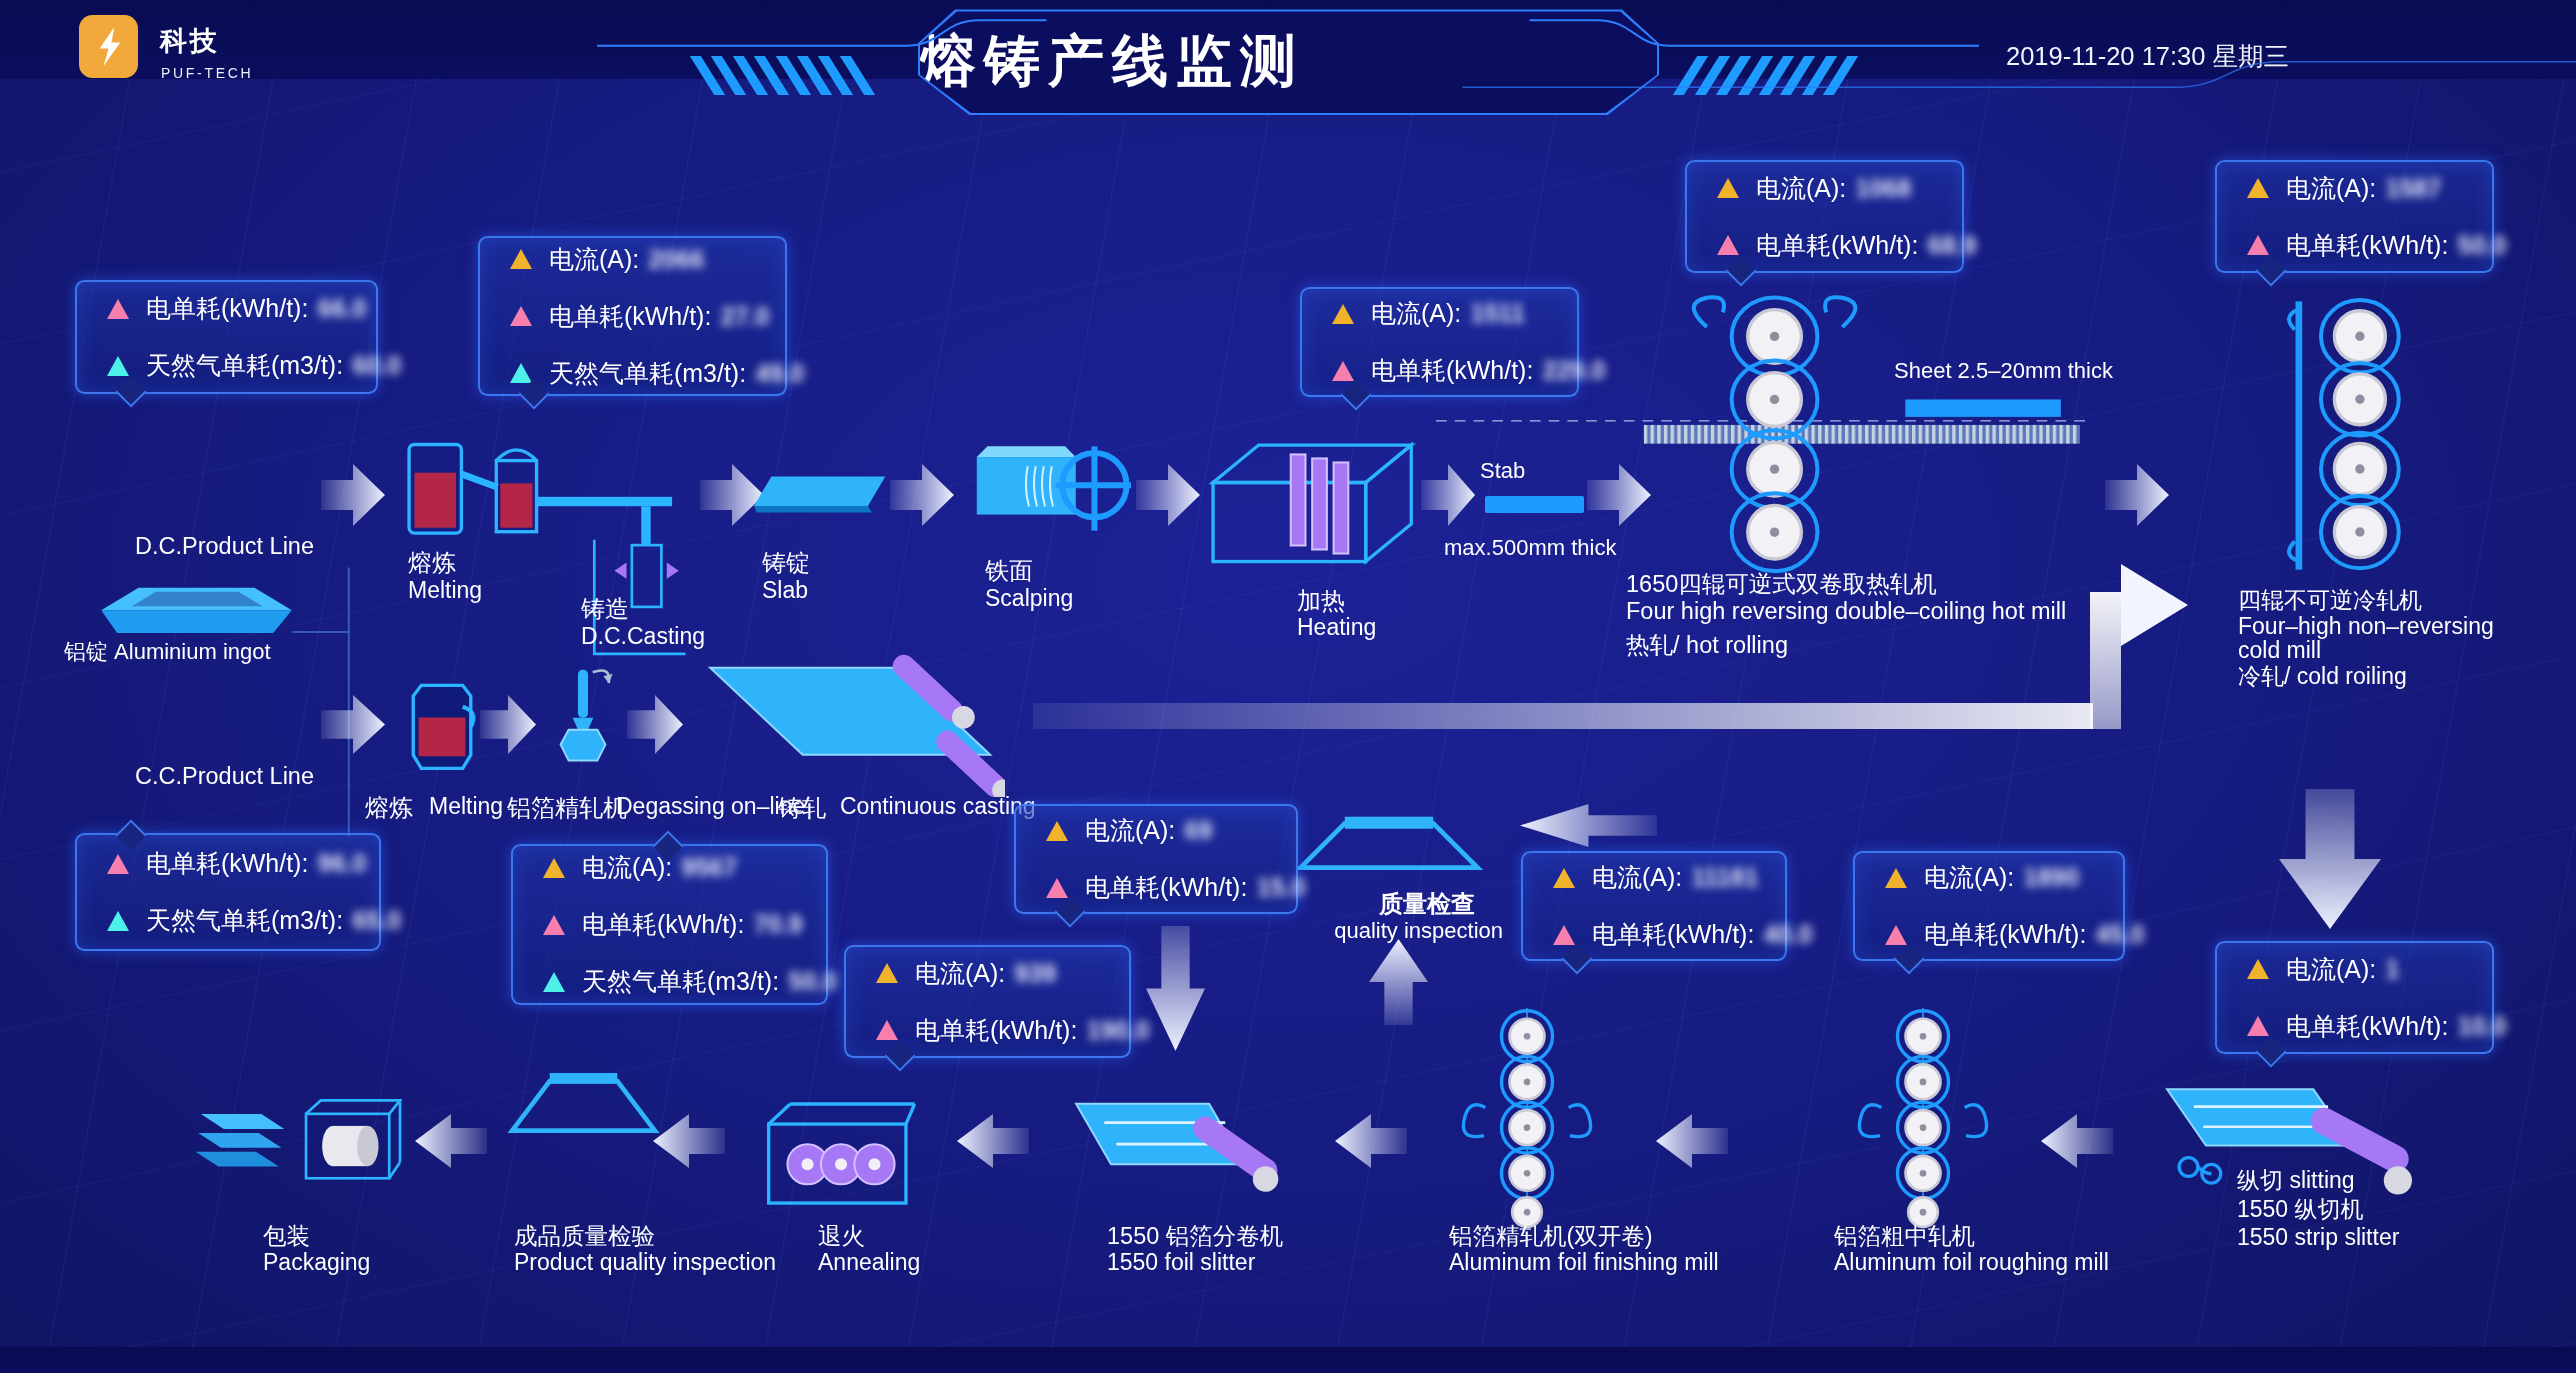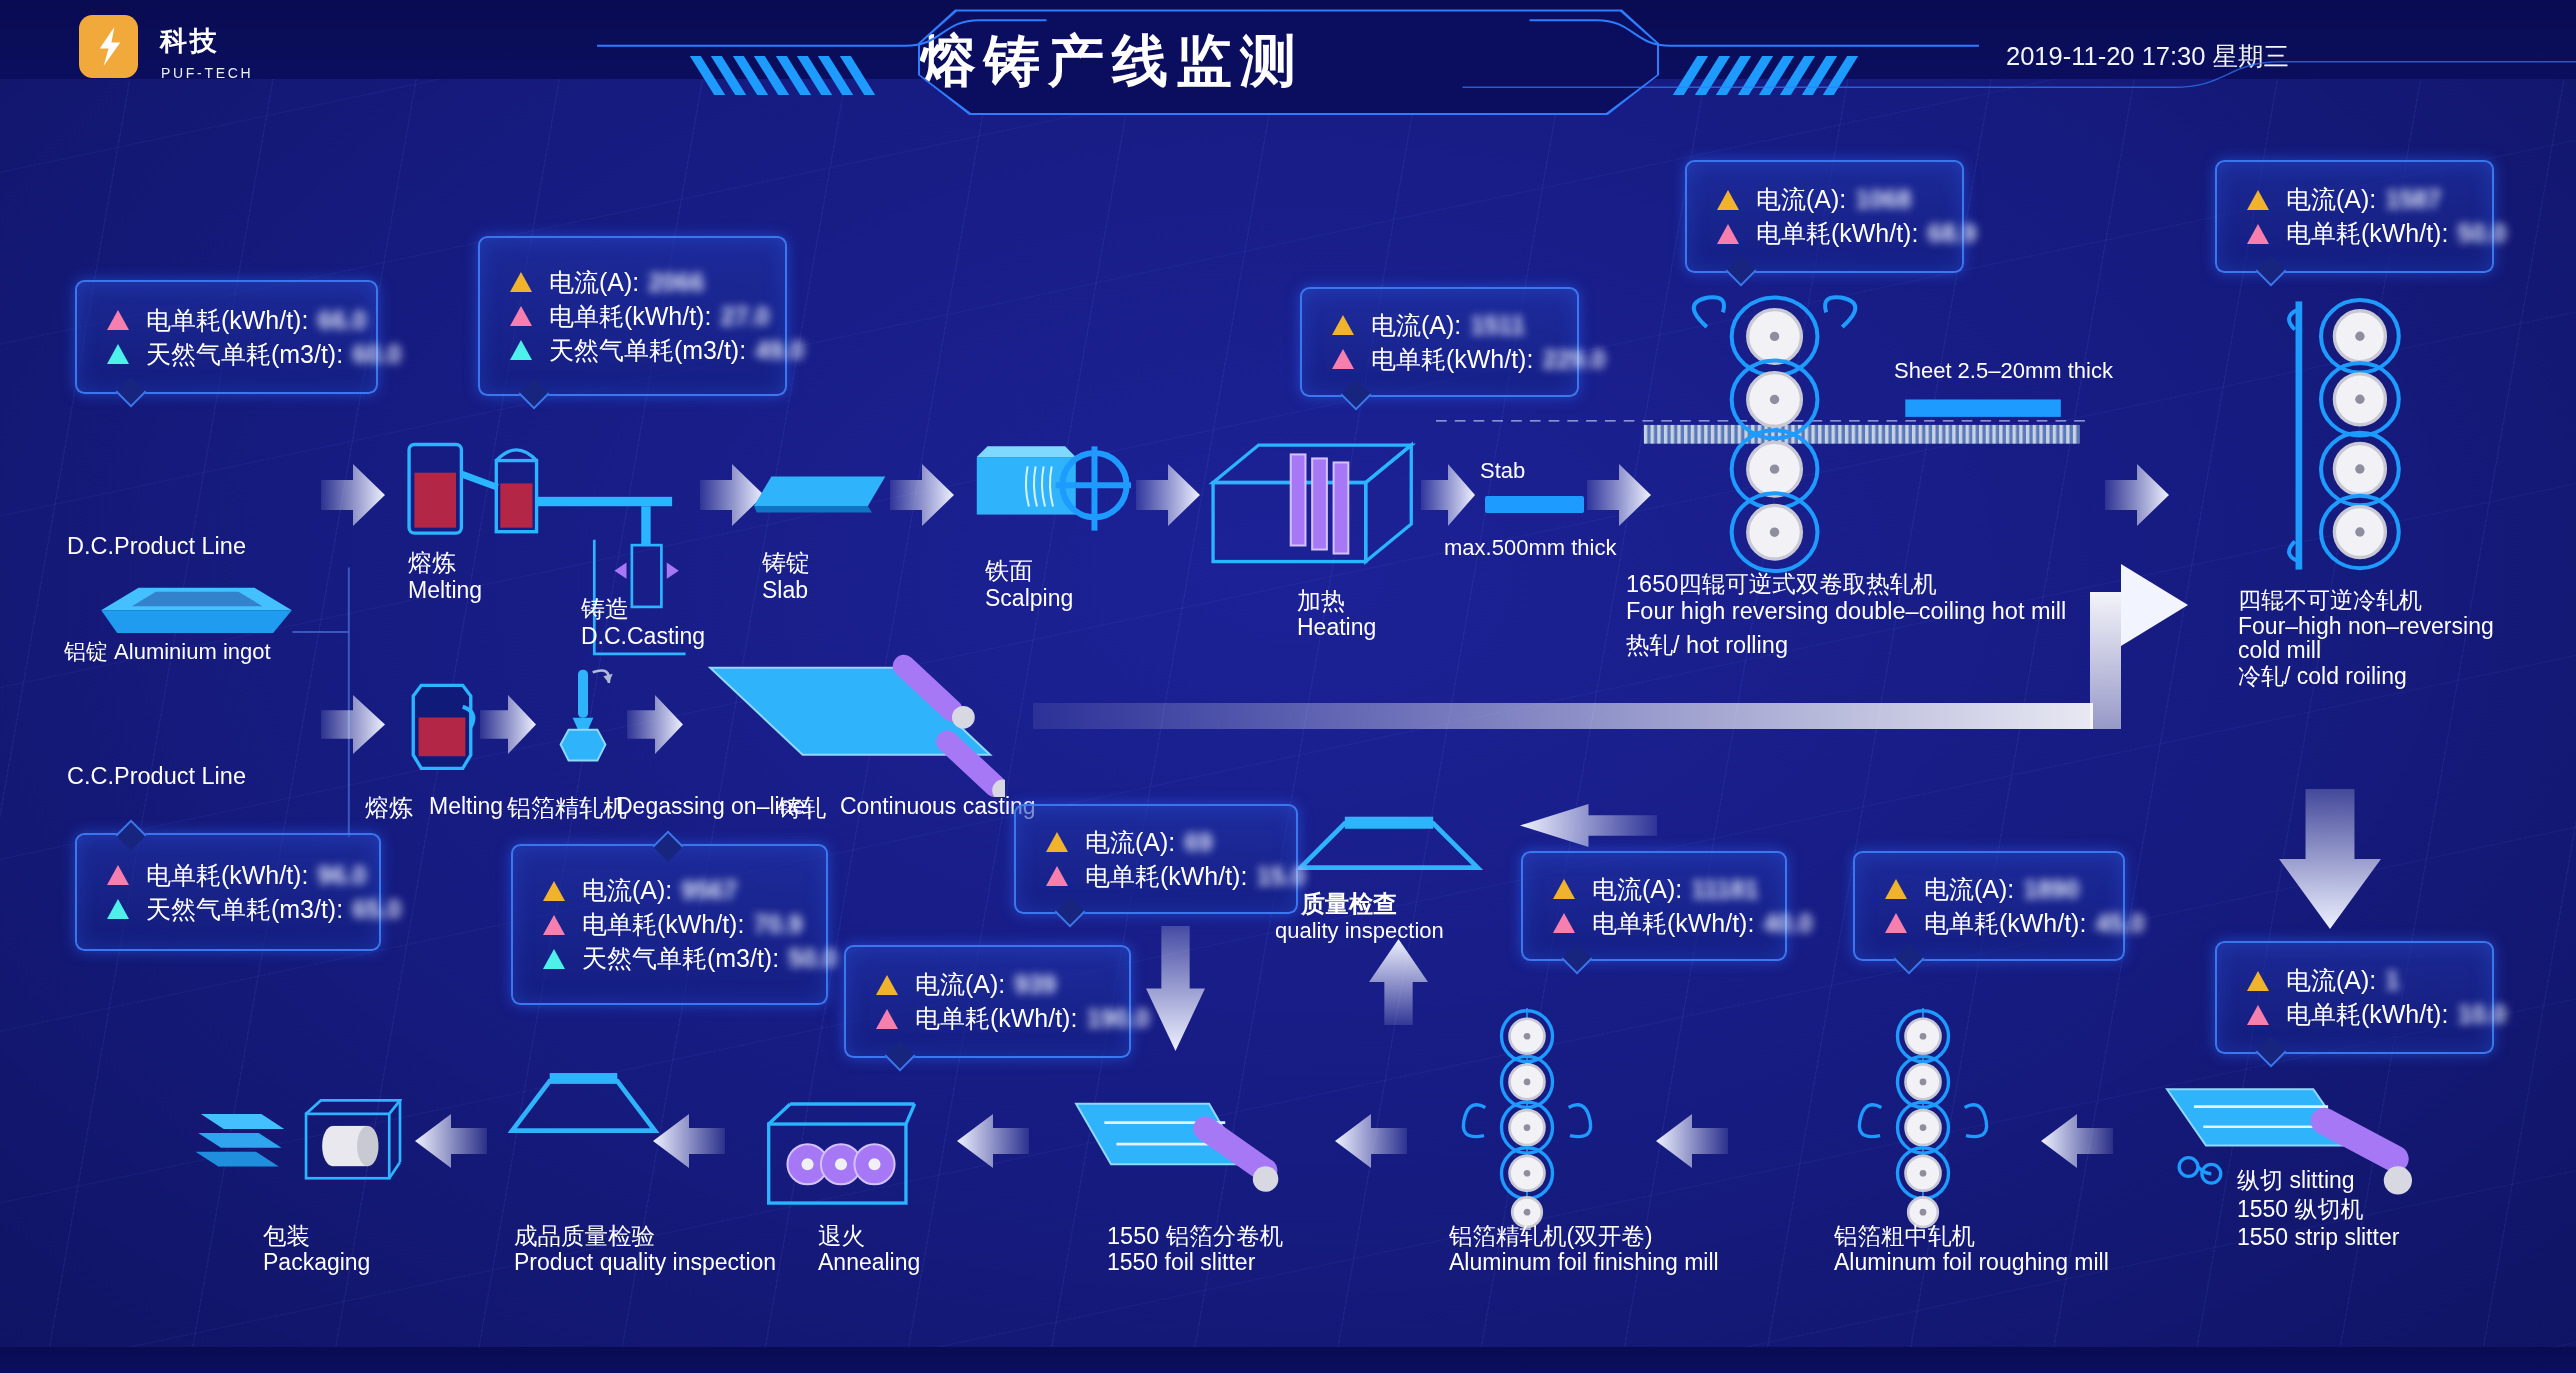--- a/index.html
+++ b/index.html
@@ -23,36 +23,36 @@
   .title-frame-inner{position:absolute;left:2px;top:2px;right:2px;bottom:2px;background:#0b0e5e;
     clip-path:polygon(0 32%,5% 0,95% 0,100% 32%,100% 62%,93% 100%,7% 100%,0 62%);
     display:flex;align-items:center;justify-content:flex-start;}
   .page-title{font-size:56px;font-weight:700;letter-spacing:8px;}
   .slash{position:absolute;width:10.7px;height:39px;background:#1e9bff;}
   .datetime{position:absolute;left:2006px;top:39px;font-size:25.5px;color:#f2f4ff;}
   
   .mbox{position:absolute;z-index:6;border:2px solid rgba(66,134,255,.85);border-radius:9.4px;
     background:linear-gradient(rgba(34,54,170,.55),rgba(20,32,130,.55));
     box-shadow:0 0 13.4px rgba(45,110,255,.5), inset 0 0 21.5px rgba(45,110,255,.28);
-    display:flex;flex-direction:column;justify-content:center;gap:1px;padding-left:29.5px;}
+    display:flex;flex-direction:column;justify-content:center;gap:24px;padding-left:29.5px;}
   .mbox::after{content:'';position:absolute;width:20px;height:20px;background:#18257f;transform:rotate(45deg);}
   .tail-bl::after{left:43px;bottom:-11.4px;border-right:2px solid rgba(66,134,255,.85);border-bottom:2px solid rgba(66,134,255,.85);}
   .tail-tl::after{left:43px;top:-11.4px;border-left:2px solid rgba(66,134,255,.85);border-top:2px solid rgba(66,134,255,.85);}
   .tail-tc::after{left:46%;top:-11.4px;border-left:2px solid rgba(66,134,255,.85);border-top:2px solid rgba(66,134,255,.85);}
   .mrow{display:flex;align-items:center;}
   .tri{width:0;height:0;border-left:11.4px solid transparent;border-right:11.4px solid transparent;flex:0 0 auto;}
   .tri.yellow{border-bottom:20px solid #f2b32c;}
   .tri.pink{border-bottom:20px solid #f77fae;}
   .tri.cyan{border-bottom:20px solid #4df1e9;}
   .mlabel{font-size:25px;margin-left:17.4px;white-space:nowrap;}
   .mval{font-size:25px;margin-left:9.4px;font-weight:600;color:#e8ecff;filter:blur(4px);white-space:nowrap;}
   
   .lab{position:absolute;font-size:23px;color:#fff;white-space:nowrap;z-index:5;}
   .lab.cn{font-size:24px;font-weight:500;}
-  .lab.ctr{text-align:left;}
+  .lab.ctr{text-align:right;}
   .pill{position:absolute;border:2.7px solid #fff;border-radius:40px;display:flex;align-items:center;justify-content:center;
     font-size:38px;font-weight:700;letter-spacing:4px;z-index:5;}
   
   .arw{position:absolute;z-index:4;background:linear-gradient(90deg,rgba(205,210,242,.12),#eef1ff);
     clip-path:polygon(0 26%,50% 26%,50% 0,100% 50%,50% 100%,50% 74%,0 74%);}
   .arw-l{transform:scaleX(-1);}
   .arw-u{position:absolute;z-index:4;background:linear-gradient(0deg,rgba(205,210,242,.15),#eef1ff);
     clip-path:polygon(26% 100%,26% 50%,0 50%,50% 0,100% 50%,74% 50%,74% 100%);}
   .arw-d{position:absolute;z-index:4;background:linear-gradient(180deg,rgba(205,210,242,.25),#eef1ff);
     clip-path:polygon(26% 0,74% 0,74% 50%,100% 50%,50% 100%,0 50%,26% 50%);}

